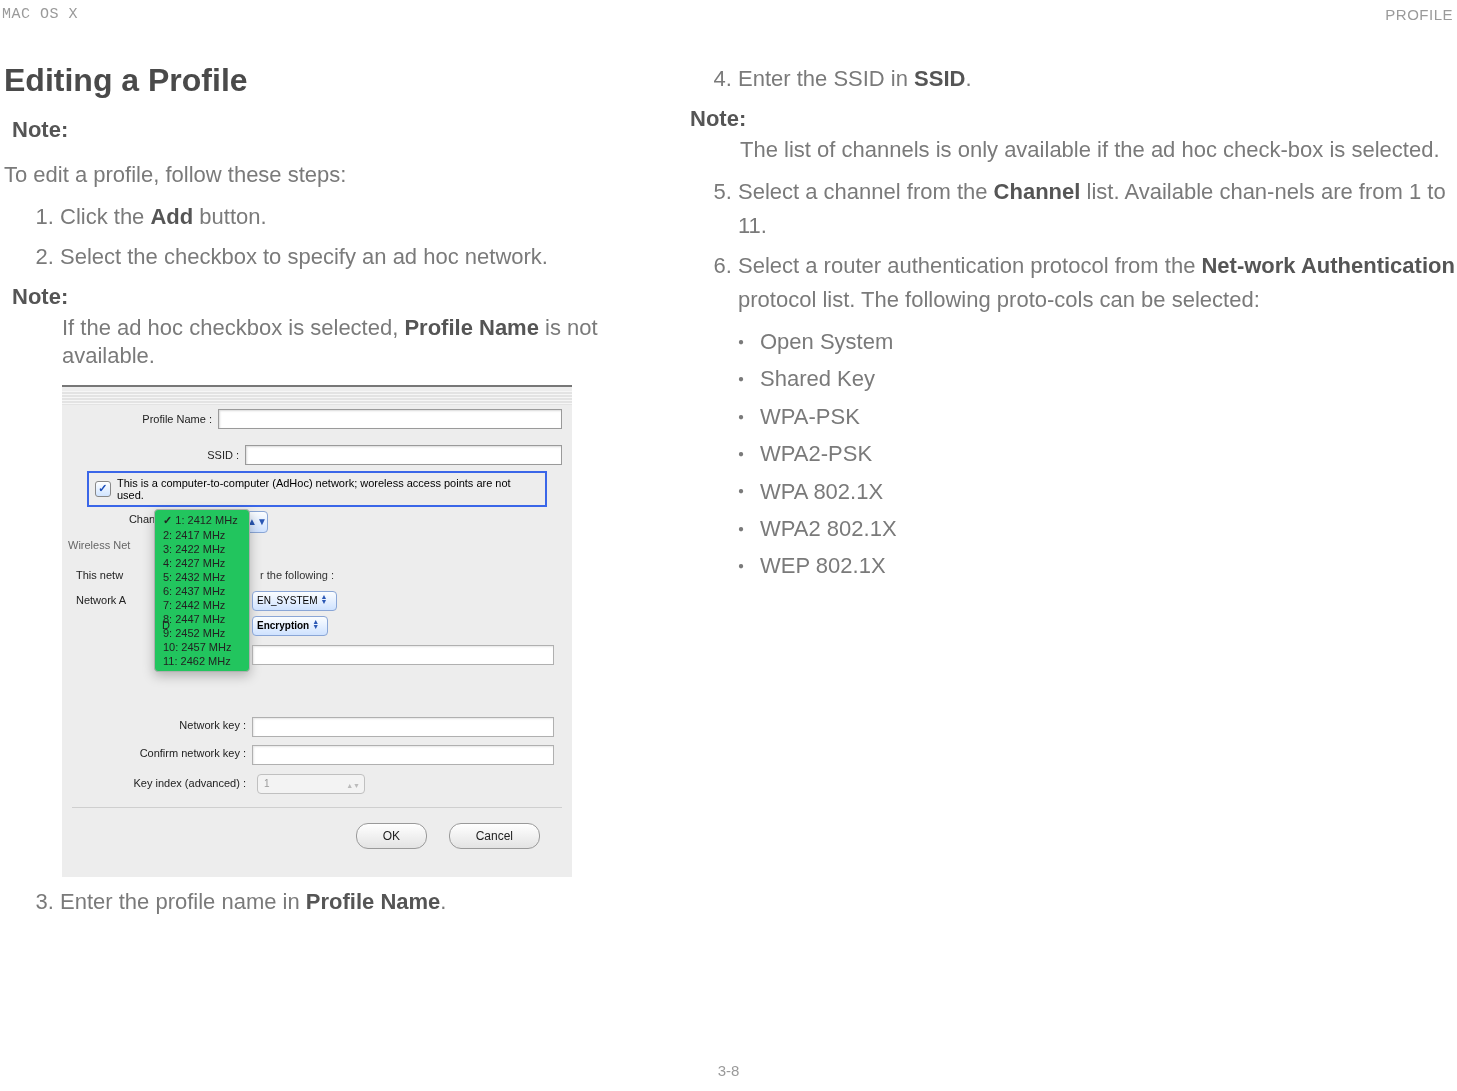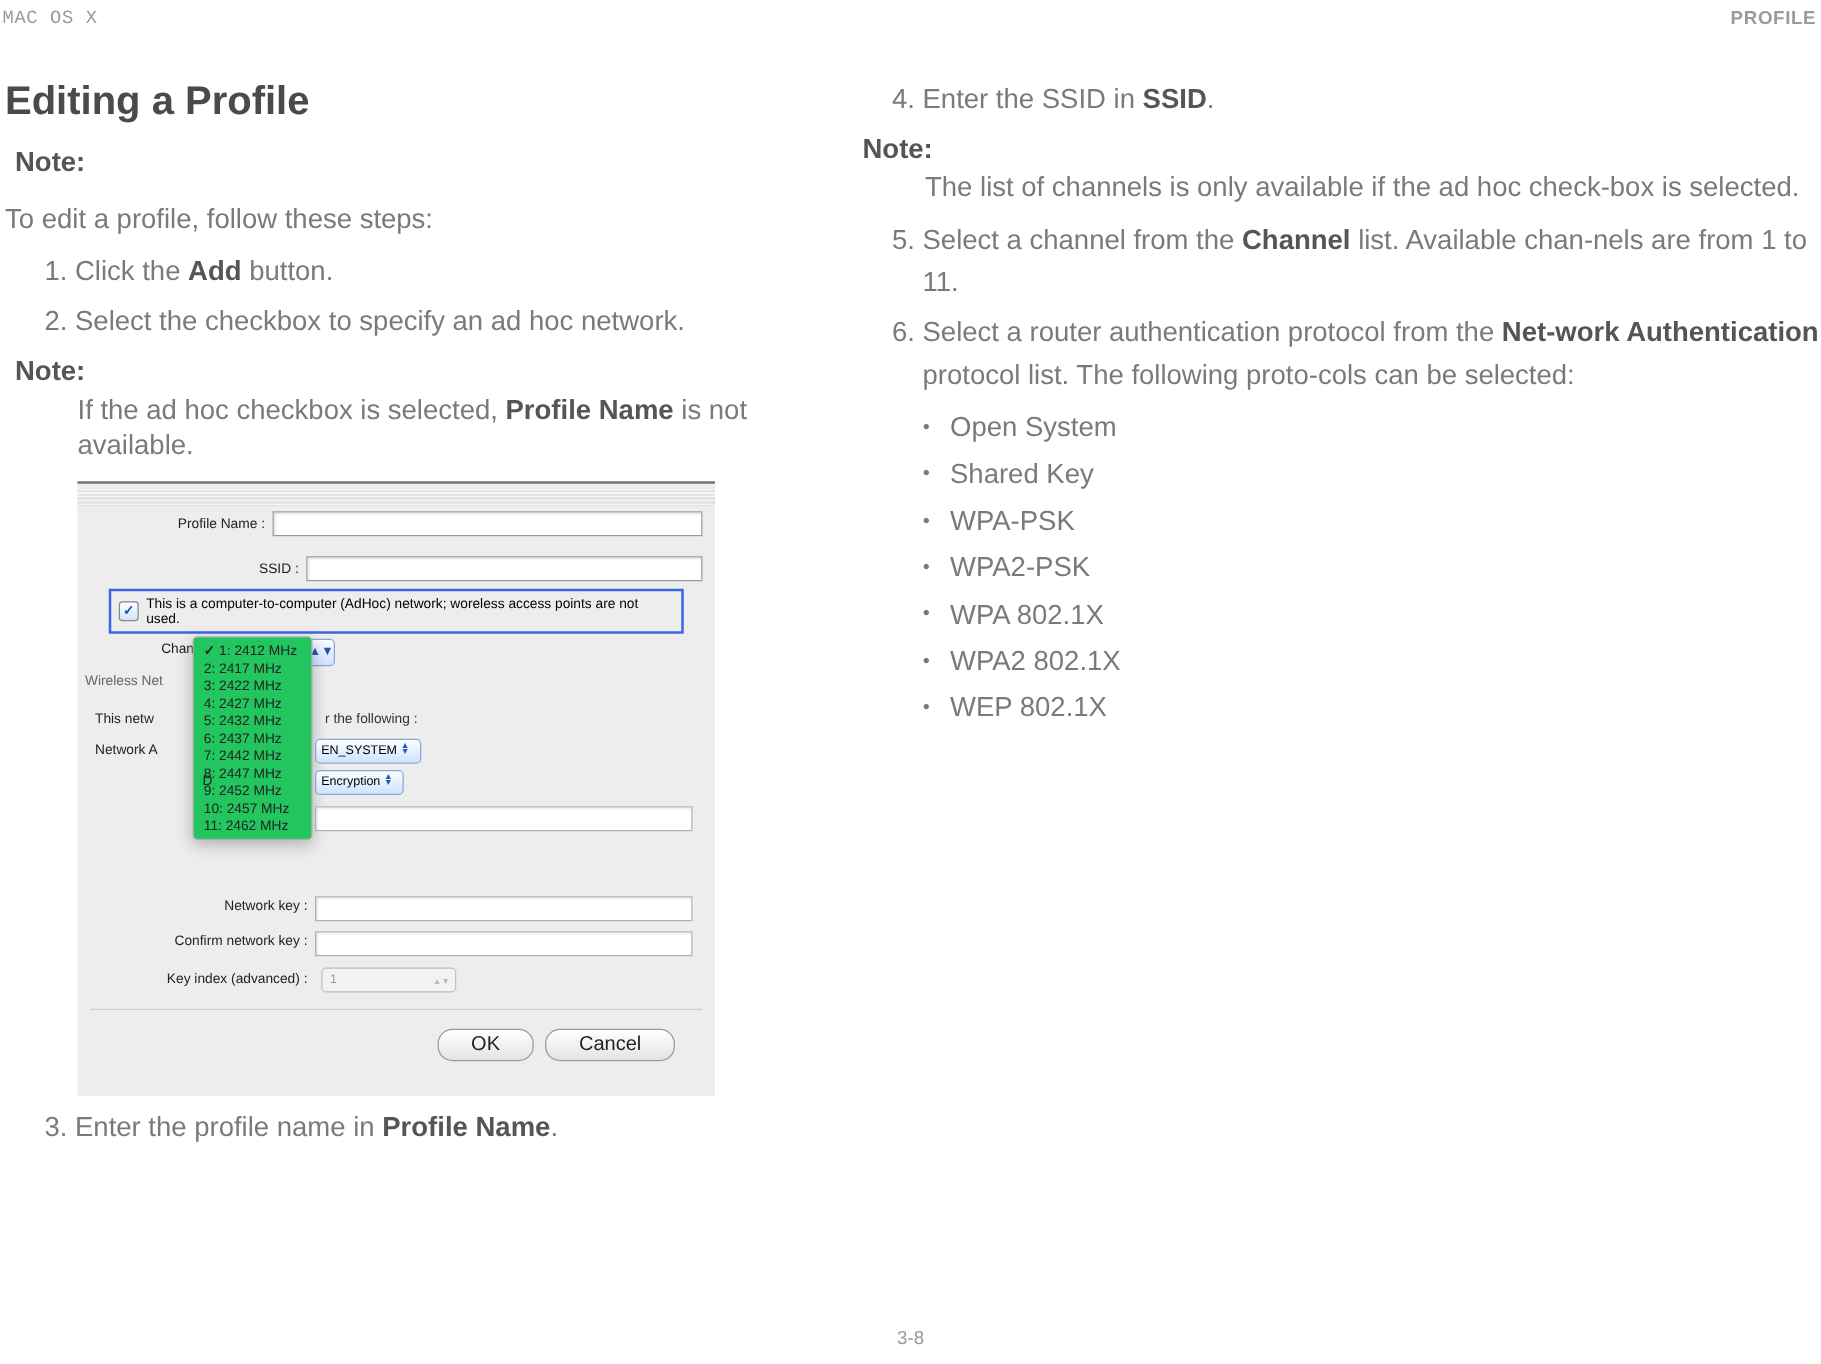--- a/index.html
+++ b/index.html
@@ -22,21 +22,20 @@
     font-family: Liberation Mono, monospace;
   }
   .header-right {
     position: absolute;
     top: 6px;
     right: 4px;
     font-size: 15px;
     color: #9a9a9a;
     font-variant: small-caps;
     letter-spacing: 0.5px;
-    font-weight: bold;
   }
   .columns {
     position: absolute;
     top: 62px;
     left: 2px;
     right: 4px;
     bottom: 50px;
   }
   .col {
     position: absolute;
@@ -171,42 +170,42 @@
   }
   .nauth-fld::after, .denc-fld::after {
     content:"▲▼"; position:absolute; right:3px; top:1px; font-size:7px; letter-spacing:-2px; color:#2a57b4;
     writing-mode: vertical-rl; transform:none;
   }
   .denc-lbl-short { position:absolute; top:232px; left:100px;}
   .denc-fld {
     position:absolute; top:229px; left:190px; height:18px;
     border:1px solid #8aa6d6; border-radius:4px;
     background:linear-gradient(#fbfdff,#cfe2ff);
-    font-size:10px; padding:0 18px 0 4px; line-height:18px; color:#000;
+    font-size:10px; padding:0 18px 0 4px; line-height:18px; color:#000;font-weight:bold;
   }
   .blank-fld {
     position:absolute; left:190px; right:18px; height:18px; background:#fff;
     border:1px solid #b0b0b0; box-shadow:inset 1px 1px 2px rgba(0,0,0,.1);
   }
   .bf1 { top:258px; }
   .nk-lbl  { position:absolute; top:332px; left:0; width:184px; text-align:right;}
   .cnk-lbl { position:absolute; top:360px; left:0; width:184px; text-align:right;}
   .nk-fld { top:330px; }
   .cnk-fld { top:358px; }
   .kidx-lbl { position:absolute; top:390px; left:0; width:184px; text-align:right;}
   .kidx-fld {
     position:absolute; top:387px; left:195px; width:100px; height:18px;
     border:1px solid #c0c0c0; border-radius:4px; background:#f3f3f3;
     font-size:10px; line-height:18px; padding-left:6px; color:#999;
   }
   .kidx-fld::after{content:"▲▼";position:absolute;right:4px;top:2px;font-size:7px;color:#bbb;}
   .sep { position:absolute; left:10px; right:10px; top:420px; height:1px; background:#cfcfcf;}
   .btn {
     position:absolute; top:436px; height:24px; border:1px solid #9a9a9a; border-radius:12px;
-    background:linear-gradient(#fff,#e3e3e3); font-size:16px; text-align:center;
+    background:linear-gradient(#fff,#e3e3e3); font-size:12px; text-align:center;
     line-height:24px; padding:0 26px; color:#222;
   }
   .btn-ok { right:145px;}
   .btn-cancel { right:32px;}
 </style>
 </head>
 <body>
 
 <div class="header-left">MAC OS X</div>
 <div class="header-right">PROFILE</div>

